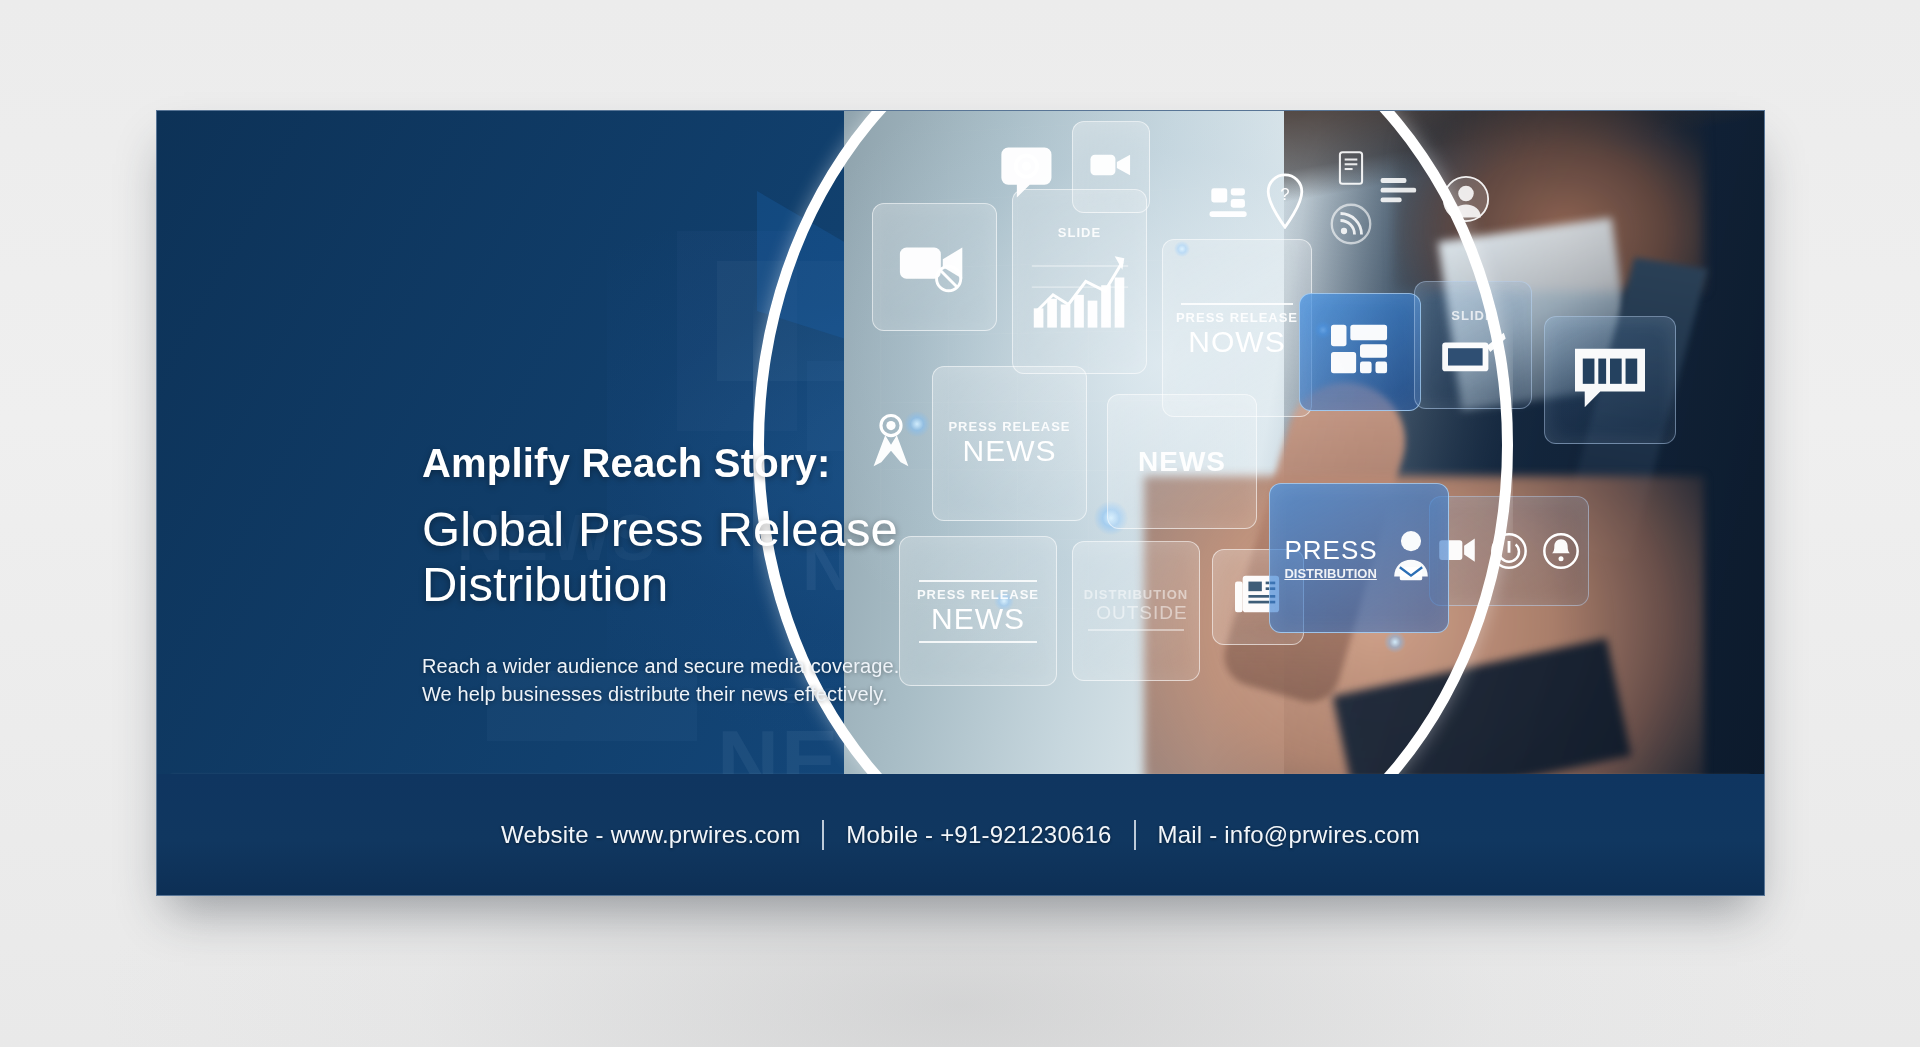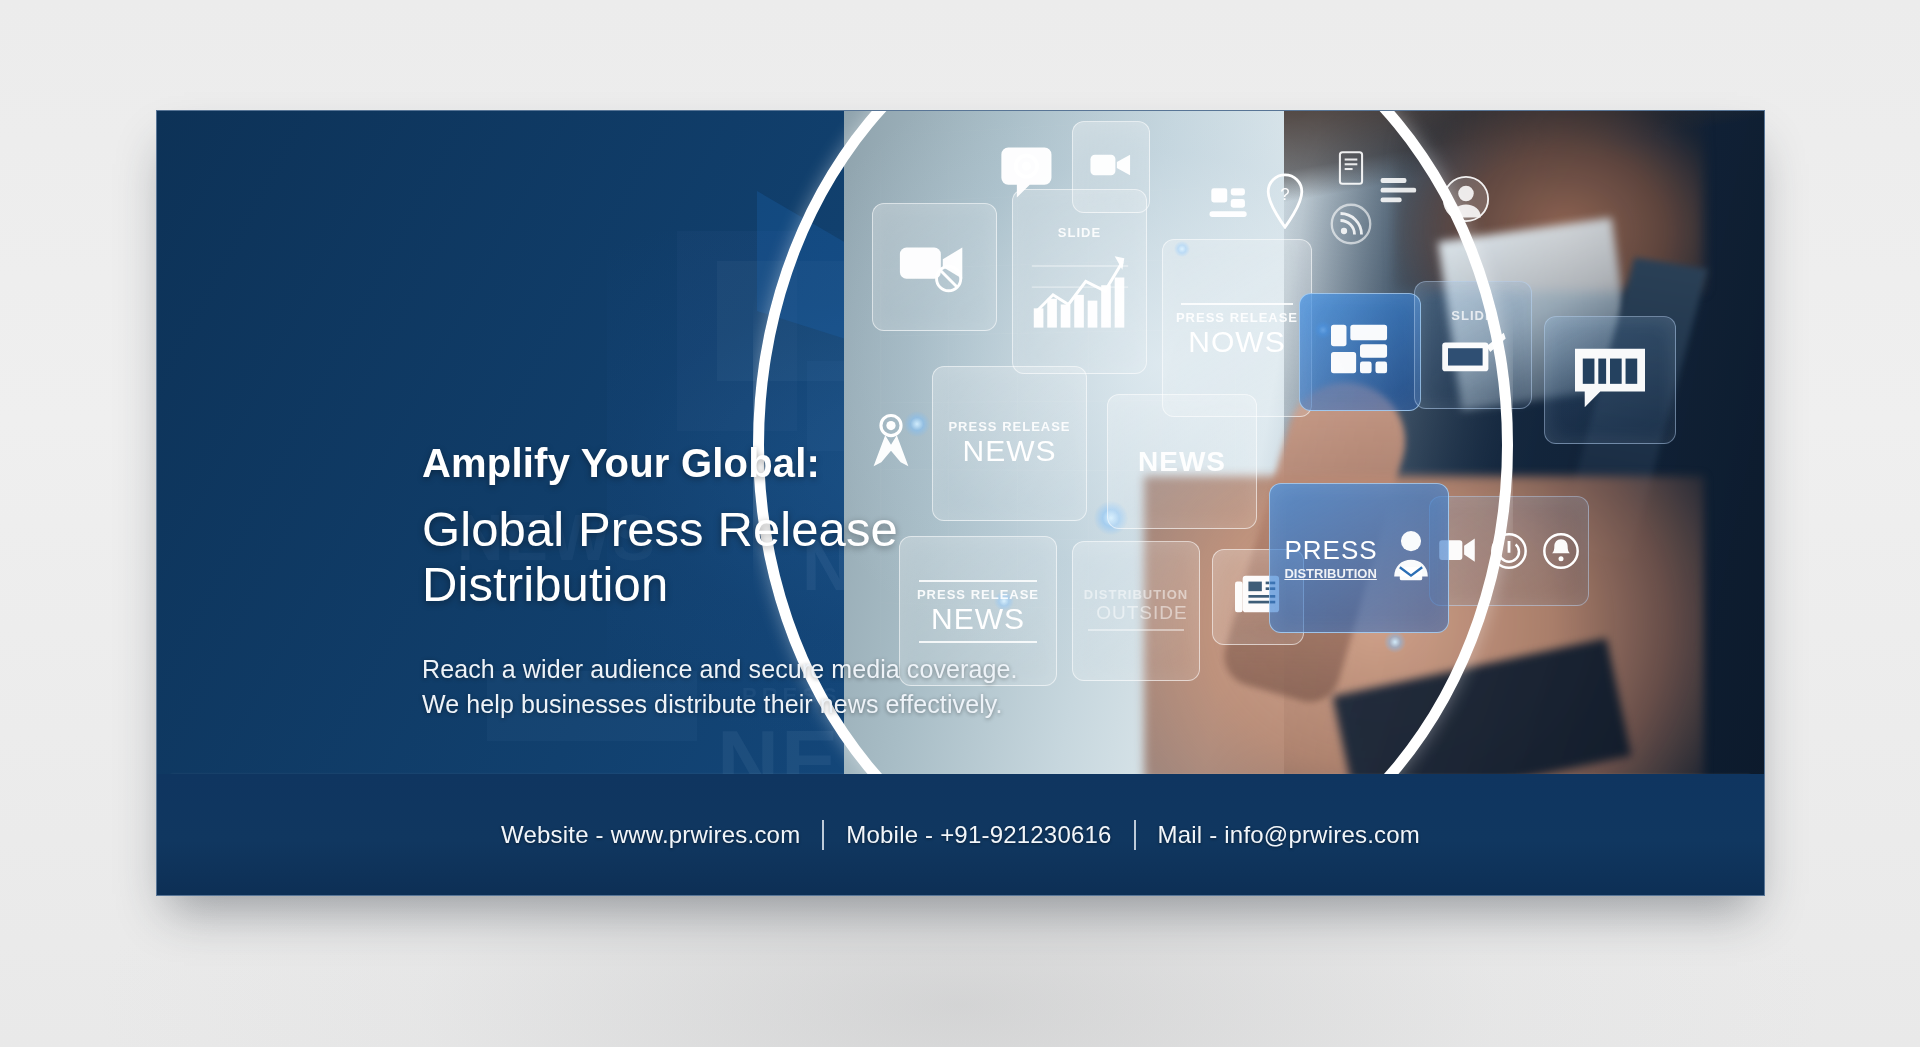--- a/index.html
+++ b/index.html
@@ -171,21 +171,21 @@
     text-shadow:0 2px 6px rgba(0,0,0,.35);
   }
   #headline{
     margin-top:16px;
     font-size:49px; font-weight:400; color:#ffffff; line-height:1.12;
     letter-spacing:.1px; text-shadow:0 2px 7px rgba(0,0,0,.38);
     max-width:640px;
   }
   #subcopy{
     margin-top:40px;
-    font-size:25px; font-weight:400; color:#eef3f8; line-height:1.42;
+    font-size:20px; font-weight:400; color:#eef3f8; line-height:1.42;
     letter-spacing:.1px; text-shadow:0 1px 4px rgba(0,0,0,.4);
   }
 
   
   #divider{
     position:absolute; left:14px; top:663px; width:calc(100% - 28px); height:3px;
     background:linear-gradient(90deg, rgba(150,185,220,.15) 0%, rgba(190,215,240,.75) 45%, rgba(220,235,250,.95) 75%, rgba(180,210,235,.55) 100%);
     box-shadow:0 1px 3px rgba(255,255,255,.25);
   }
   #footer{
@@ -464,21 +464,21 @@
               <circle cx="13" cy="13" r="12" fill="rgba(255,255,255,.18)" stroke="#fff" stroke-width="1"></circle>
               <circle class="ico" cx="13" cy="10" r="4.2"></circle>
               <path class="ico" d="M5 23c0-4.4 3.6-7 8-7s8 2.6 8 7z"></path>
             </svg>
         </span>
       </div>
 
       <div class="arc"></div>
 
       <div id="copy">
-        <div id="kicker">Amplify Your Global:</div>
+        <div id="kicker">Amplify Reach Story:</div>
         <div id="headline">Global Press Release Distribution</div>
         <div id="subcopy">
           <div>Reach a wider audience and secure media coverage.</div>
           <div>We help businesses distribute their news effectively.</div>
         </div>
       </div>
 
     </div>
 
     <div id="divider"></div>

